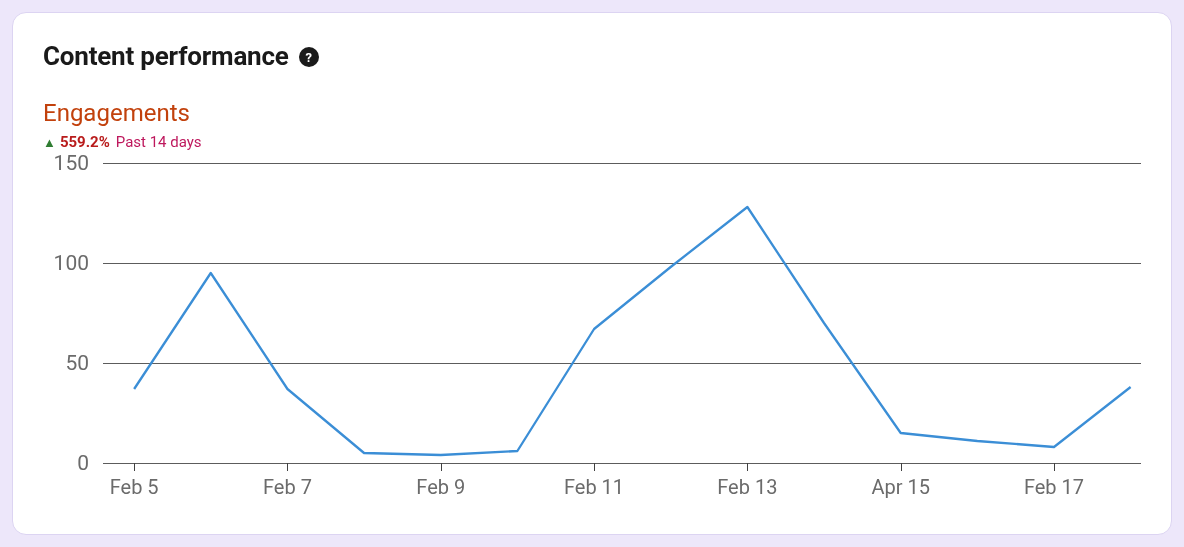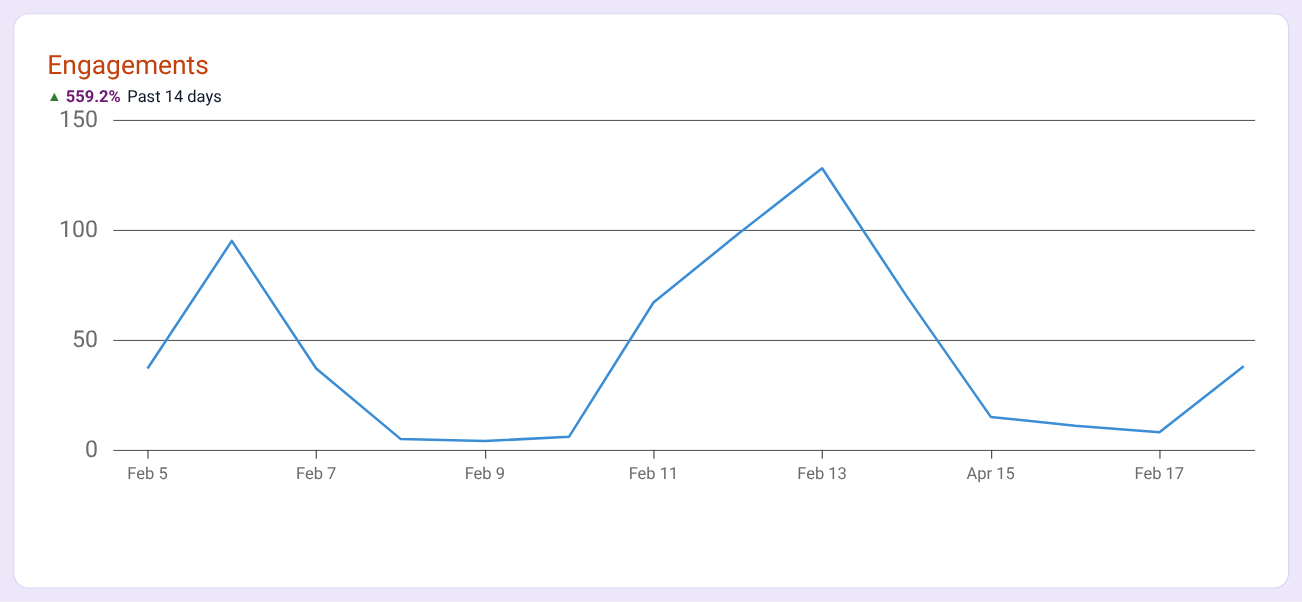--- a/index.html
+++ b/index.html
@@ -60,25 +60,25 @@
       align-items: center;
       gap: 4px;
       margin-top: 6px;
       font-size: 15px;
     }
     .delta-arrow {
       color: #2f7d32;
       font-size: 13px;
     }
     .delta-pct {
-      color: #701a75;
+      color: #b91c1c;
       font-weight: 700;
     }
     .delta-period {
-      color: #0f172a;
+      color: #be185d;
       margin-left: 2px;
     }
     .chart-wrap {
       position: relative;
       margin-top: 12px;
       height: 300px;
       display: flex;
     }
     .y-axis {
       width: 60px;
@@ -115,21 +115,21 @@
       bottom: -8px;
     }
     .x-axis {
       margin-left: 60px;
       margin-top: 12px;
       position: relative;
       height: 24px;
     }
     .x-tick {
       position: absolute;
-      font-size: 15px;
+      font-size: 20px;
       color: #6b6b6b;
       transform: translateX(-50%);
       white-space: nowrap;
     }
     svg.line-svg {
       position: absolute;
       inset: 0;
       width: 100%;
       height: 100%;
       overflow: visible;
@@ -139,20 +139,24 @@
       stroke: #3b8ed6;
       stroke-width: 2.3;
       stroke-linejoin: round;
     }
   </style>
 </head>
 <body>
 
 <div class="card">
 
+  <div class="header-row">
+    <h2 class="card-title">Content performance</h2>
+    <span class="help-icon">?</span>
+  </div>
 
   <div>
     <div class="metric-label">Engagements</div>
     <div class="delta-row">
       <span class="delta-arrow">▲</span>
       <span class="delta-pct">559.2%</span>
       <span class="delta-period">Past 14 days</span>
     </div>
   </div>
 

